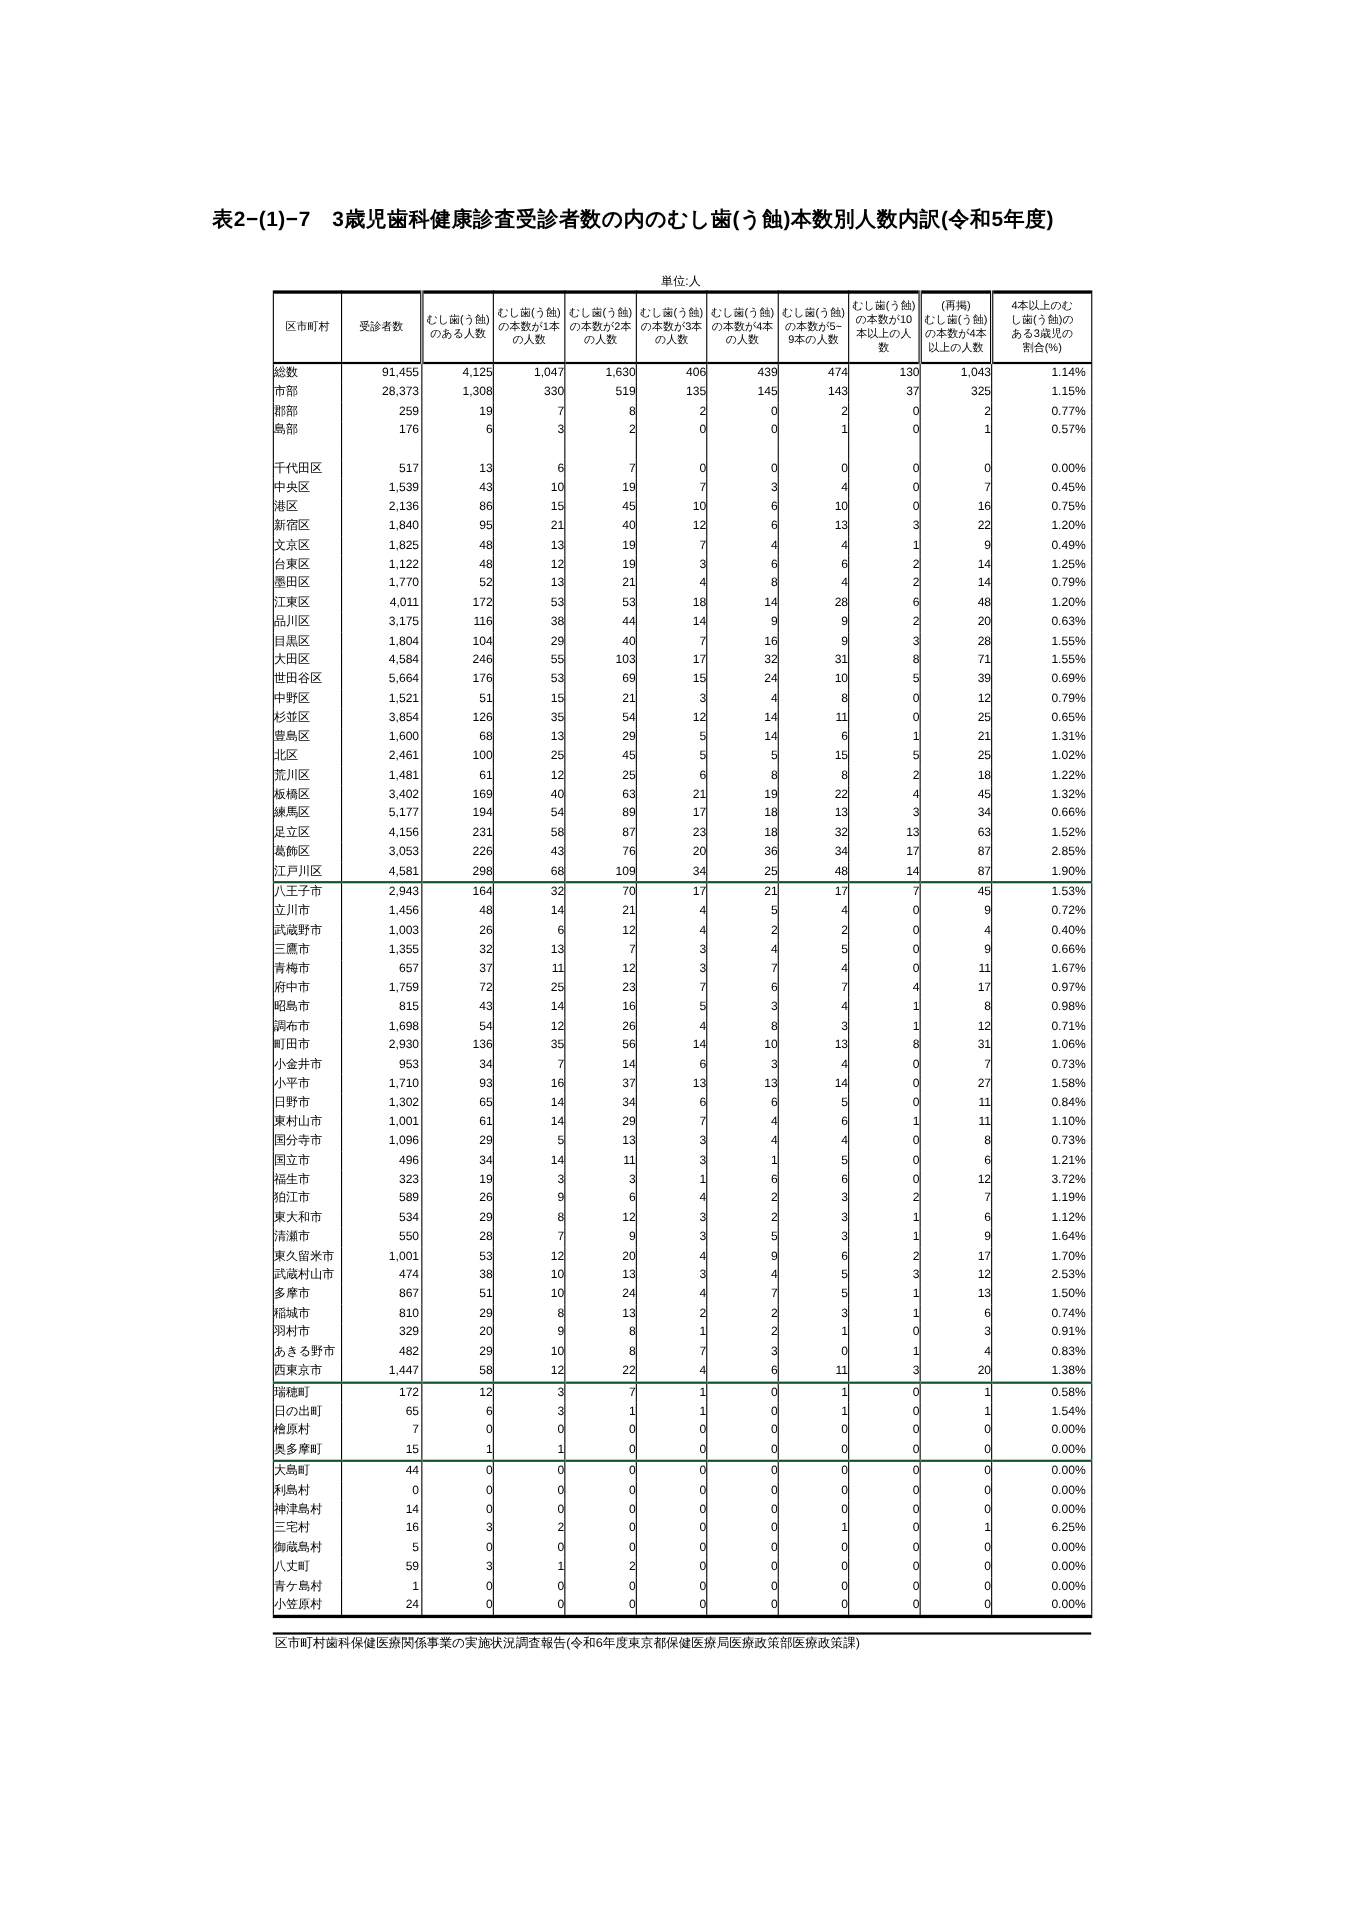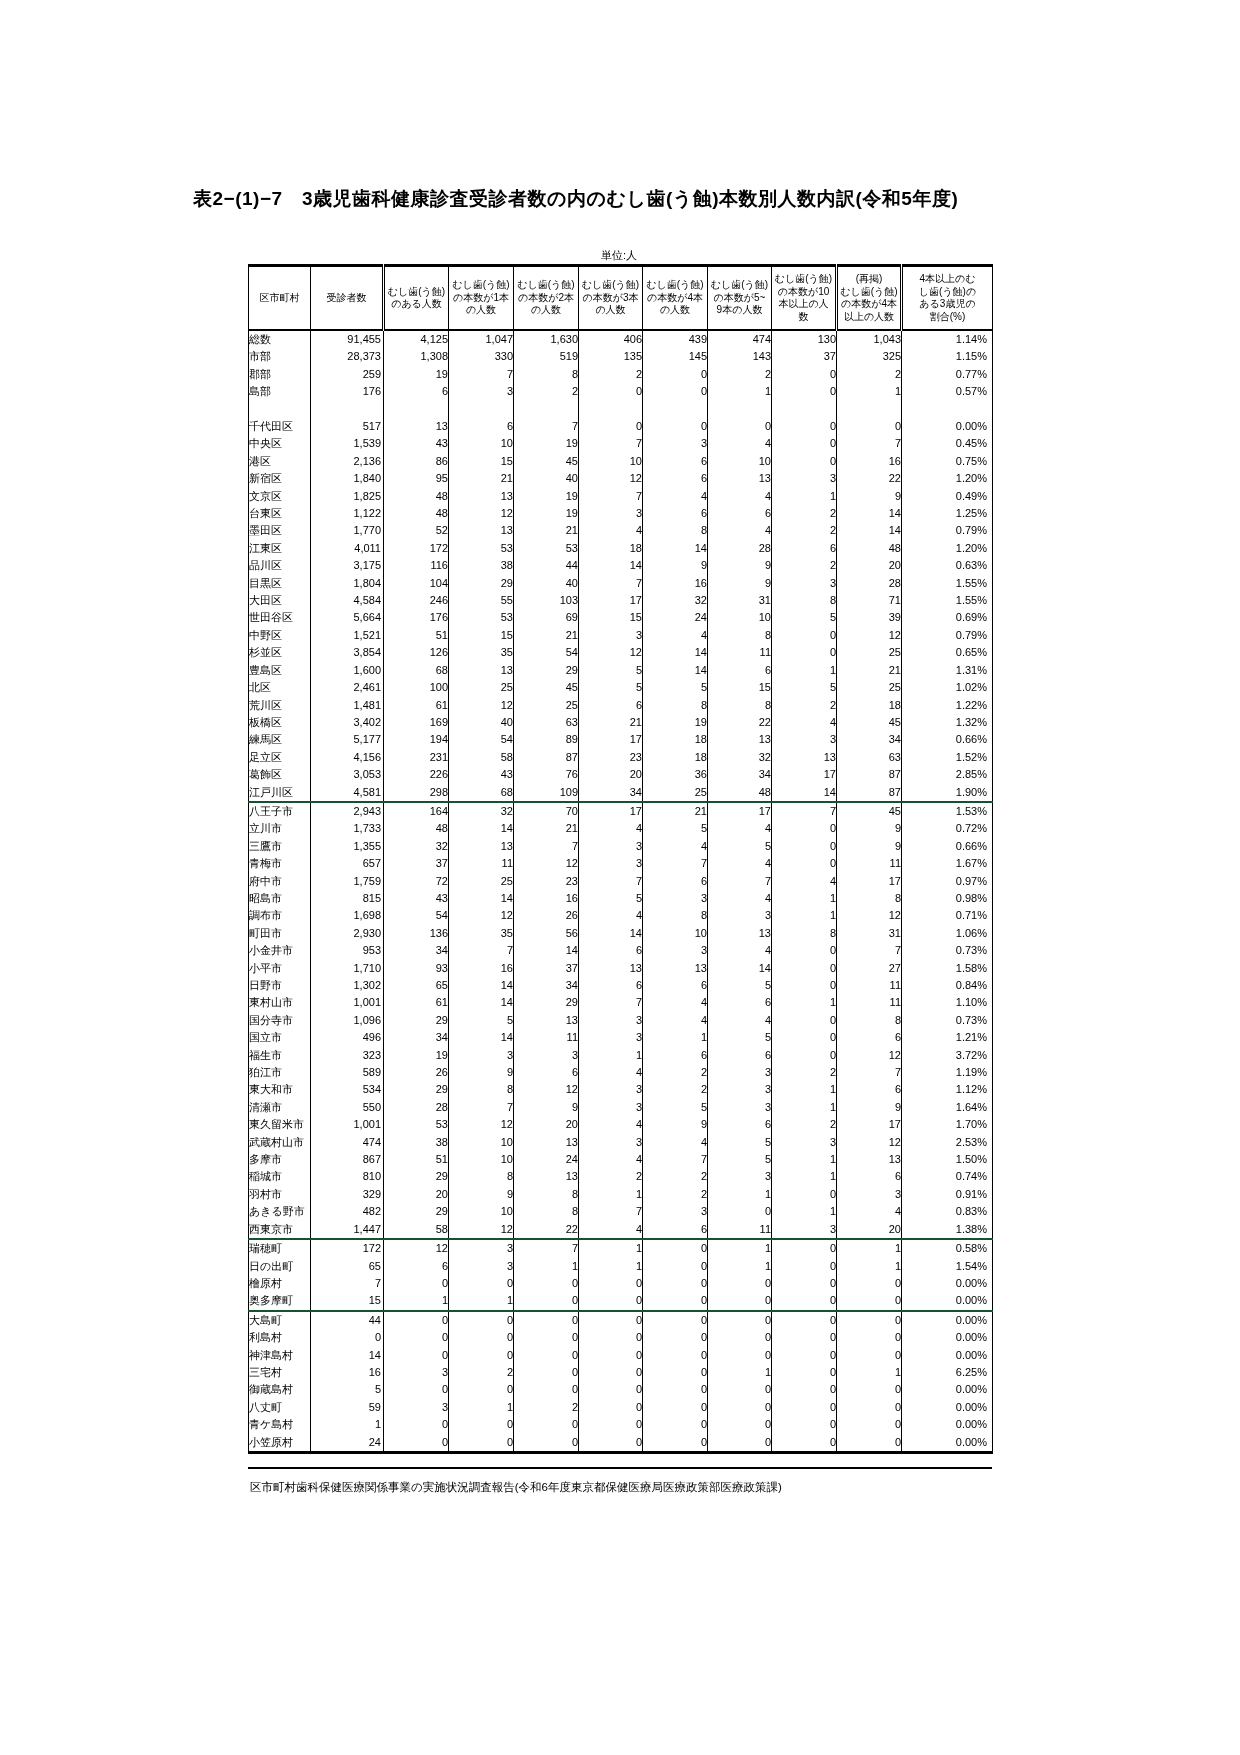--- a/index.html
+++ b/index.html
@@ -84,21 +84,21 @@
   }
   td.num.tight {
     padding-right: 2px;
   }
   td.num.pct {
     padding-right: 5px;
   }
   .footer {
     margin-top: 13px;
     border-top: 2px solid #000;
-    padding-top: 11px;
+    padding-top: 0;
     padding-left: 2px;
     font-size: 11.5px;
     white-space: nowrap;
   }
 </style>
 </head>
 <body>
 
 <div class="content">
   <div class="title">表2−(1)−7　3歳児歯科健康診査受診者数の内のむし歯(う蝕)本数別人数内訳(令和5年度)</div>
@@ -512,30 +512,43 @@
           <td class="num">70</td>
           <td class="num">17</td>
           <td class="num">21</td>
           <td class="num">17</td>
           <td class="num">7</td>
           <td class="num">45</td>
           <td class="num pct">1.53%</td>
         </tr>
         <tr>
           <td class="name">立川市</td>
-          <td class="num tight">1,733</td>
+          <td class="num tight">1,456</td>
           <td class="num">48</td>
           <td class="num">14</td>
           <td class="num">21</td>
           <td class="num">4</td>
           <td class="num">5</td>
           <td class="num">4</td>
           <td class="num">0</td>
           <td class="num">9</td>
           <td class="num pct">0.72%</td>
+        </tr>
+        <tr>
+          <td class="name">武蔵野市</td>
+          <td class="num tight">1,003</td>
+          <td class="num">26</td>
+          <td class="num">6</td>
+          <td class="num">12</td>
+          <td class="num">4</td>
+          <td class="num">2</td>
+          <td class="num">2</td>
+          <td class="num">0</td>
+          <td class="num">4</td>
+          <td class="num pct">0.40%</td>
         </tr>
         <tr>
           <td class="name">三鷹市</td>
           <td class="num tight">1,355</td>
           <td class="num">32</td>
           <td class="num">13</td>
           <td class="num">7</td>
           <td class="num">3</td>
           <td class="num">4</td>
           <td class="num">5</td>

